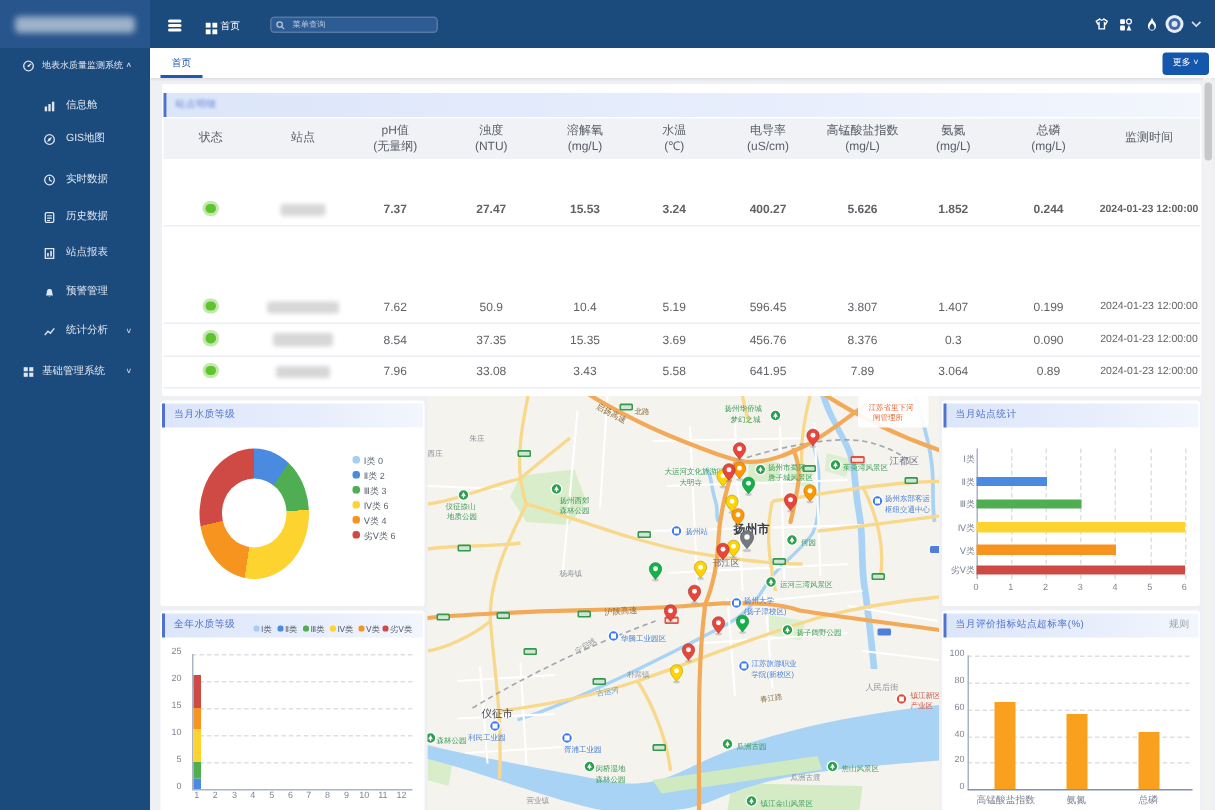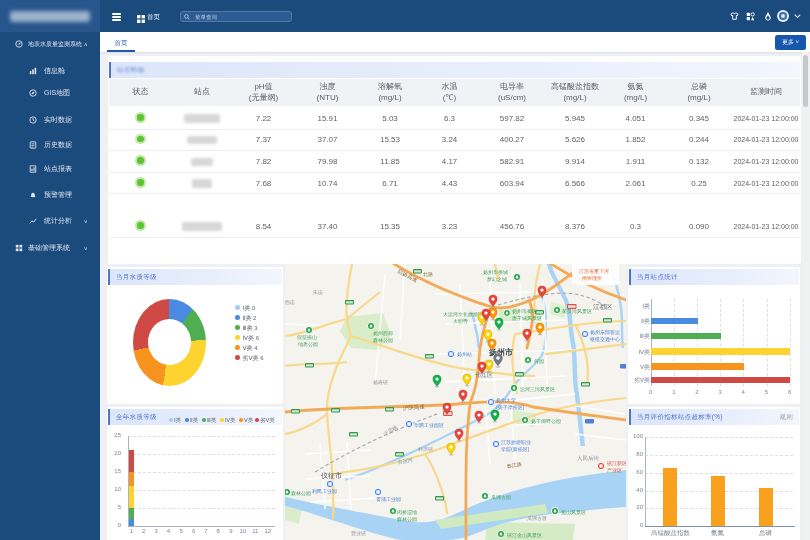--- a/index.html
+++ b/index.html
@@ -195,83 +195,70 @@
     <div class="c3">pH值<br>(无量纲)</div>
       <div class="c4">浊度<br>(NTU)</div>
     <div class="c5">溶解氧<br>(mg/L)</div>
       <div class="c6">水温<br>(℃)</div>
     <div class="c7">电导率<br>(uS/cm)</div>
       <div class="c8">高锰酸盐指数<br>(mg/L)</div>
     <div class="c9">氨氮<br>(mg/L)</div>
       <div class="c10">总磷<br>(mg/L)</div>
     <div class="c11">监测时间</div>
   </div>
-  <div class="trow" style="top:52.0px;">
-    <div class="c1"><span class="dot"></span></div>
-    <div class="c2"><span class="blurname" style="width:36px;"></span></div>
-    <div class="c3">7.22</div>
-      <div class="c4">15.91</div>
-      <div class="c5">5.03</div>
-    <div class="c6">6.3</div>
-      <div class="c7">597.82</div>
-      <div class="c8">5.945</div>
-    <div class="c9">4.051</div>
-      <div class="c10">0.345</div>
-    <div class="c11" style="font-size:7px;">2024-01-23 12:00:00</div>
-  </div>
-  <div class="trow" style="top:73.6px;">
+  <div class="trow" style="top:73.6px;font-weight:bold;">
     <div class="c1"><span class="dot"></span></div>
     <div class="c2"><span class="blurname" style="width:30px;"></span></div>
     <div class="c3">7.37</div>
-      <div class="c4">37.07</div>
+      <div class="c4">27.47</div>
       <div class="c5">15.53</div>
     <div class="c6">3.24</div>
       <div class="c7">400.27</div>
       <div class="c8">5.626</div>
     <div class="c9">1.852</div>
       <div class="c10">0.244</div>
     <div class="c11" style="font-size:7px;">2024-01-23 12:00:00</div>
   </div>
-  <div class="trow" style="top:95.2px;">
+  <div class="trow" style="top:138.4px;">
     <div class="c1"><span class="dot"></span></div>
-    <div class="c2"><span class="blurname" style="width:22px;"></span></div>
-    <div class="c3">7.82</div>
-      <div class="c4">79.98</div>
-      <div class="c5">11.85</div>
-    <div class="c6">4.17</div>
-      <div class="c7">582.91</div>
-      <div class="c8">9.914</div>
-    <div class="c9">1.911</div>
-      <div class="c10">0.132</div>
-    <div class="c11" style="font-size:7px;">2024-01-23 12:00:00</div>
-  </div>
-  <div class="trow" style="top:116.8px;">
-    <div class="c1"><span class="dot"></span></div>
-    <div class="c2"><span class="blurname" style="width:20px;"></span></div>
-    <div class="c3">7.68</div>
-      <div class="c4">10.74</div>
-      <div class="c5">6.71</div>
-    <div class="c6">4.43</div>
-      <div class="c7">603.94</div>
-      <div class="c8">6.566</div>
-    <div class="c9">2.061</div>
-      <div class="c10">0.25</div>
+    <div class="c2"><span class="blurname" style="width:48px;"></span></div>
+    <div class="c3">7.62</div>
+      <div class="c4">50.9</div>
+      <div class="c5">10.4</div>
+    <div class="c6">5.19</div>
+      <div class="c7">596.45</div>
+      <div class="c8">3.807</div>
+    <div class="c9">1.407</div>
+      <div class="c10">0.199</div>
     <div class="c11" style="font-size:7px;">2024-01-23 12:00:00</div>
   </div>
   <div class="trow" style="top:160.0px;">
     <div class="c1"><span class="dot"></span></div>
     <div class="c2"><span class="blurname" style="width:40px;"></span></div>
     <div class="c3">8.54</div>
-      <div class="c4">37.40</div>
+      <div class="c4">37.35</div>
       <div class="c5">15.35</div>
-    <div class="c6">3.23</div>
+    <div class="c6">3.69</div>
       <div class="c7">456.76</div>
       <div class="c8">8.376</div>
     <div class="c9">0.3</div>
       <div class="c10">0.090</div>
+    <div class="c11" style="font-size:7px;">2024-01-23 12:00:00</div>
+  </div>
+  <div class="trow" style="top:181.6px;">
+    <div class="c1"><span class="dot"></span></div>
+    <div class="c2"><span class="blurname" style="width:36px;"></span></div>
+    <div class="c3">7.96</div>
+      <div class="c4">33.08</div>
+      <div class="c5">3.43</div>
+    <div class="c6">5.58</div>
+      <div class="c7">641.95</div>
+      <div class="c8">7.89</div>
+    <div class="c9">3.064</div>
+      <div class="c10">0.89</div>
     <div class="c11" style="font-size:7px;">2024-01-23 12:00:00</div>
   </div>
 </div>
 
 <div class="panel" id="pl1">
   <div class="phead">当月水质等级</div>
   <div id="donut"></div>
   <div class="lg" style="left:128px;top:36px;"><span class="lgd" style="background:#a8cdf0;"></span>Ⅰ类 0</div>
   <div class="lg" style="left:128px;top:46px;"><span class="lgd" style="background:#4a8ae0;"></span>Ⅱ类 2</div>
   <div class="lg" style="left:128px;top:56px;"><span class="lgd" style="background:#4fae52;"></span>Ⅲ类 3</div>

